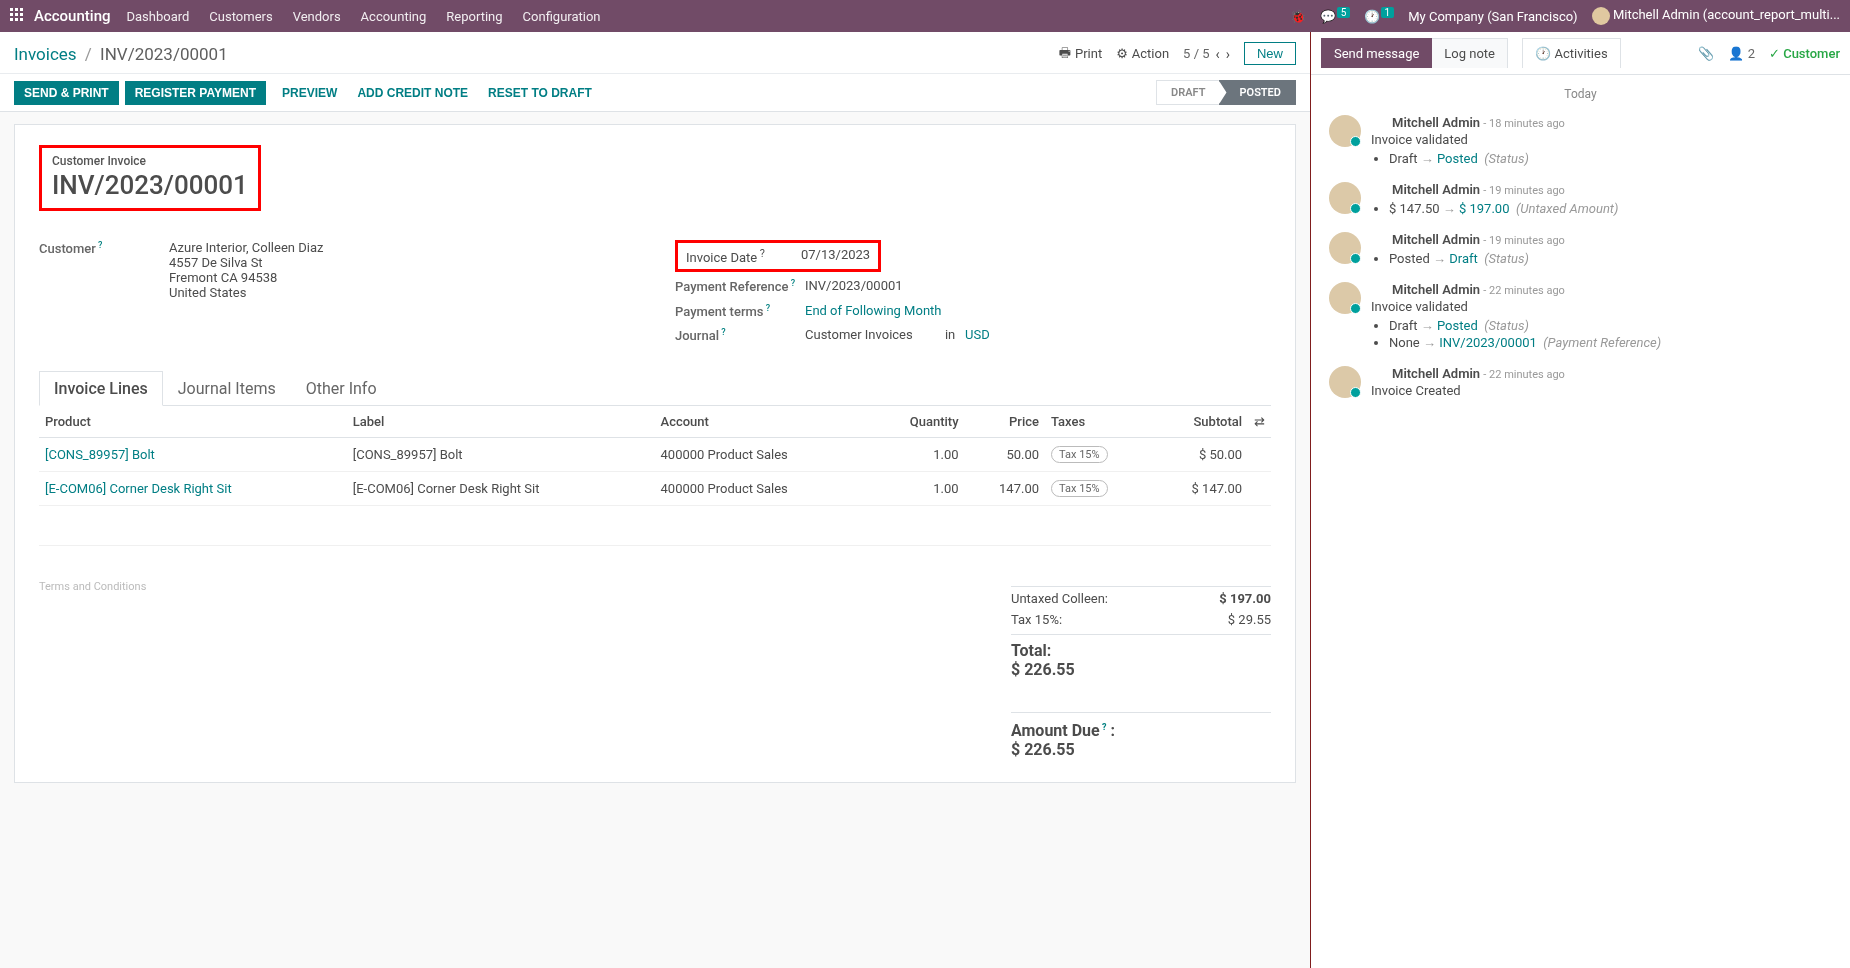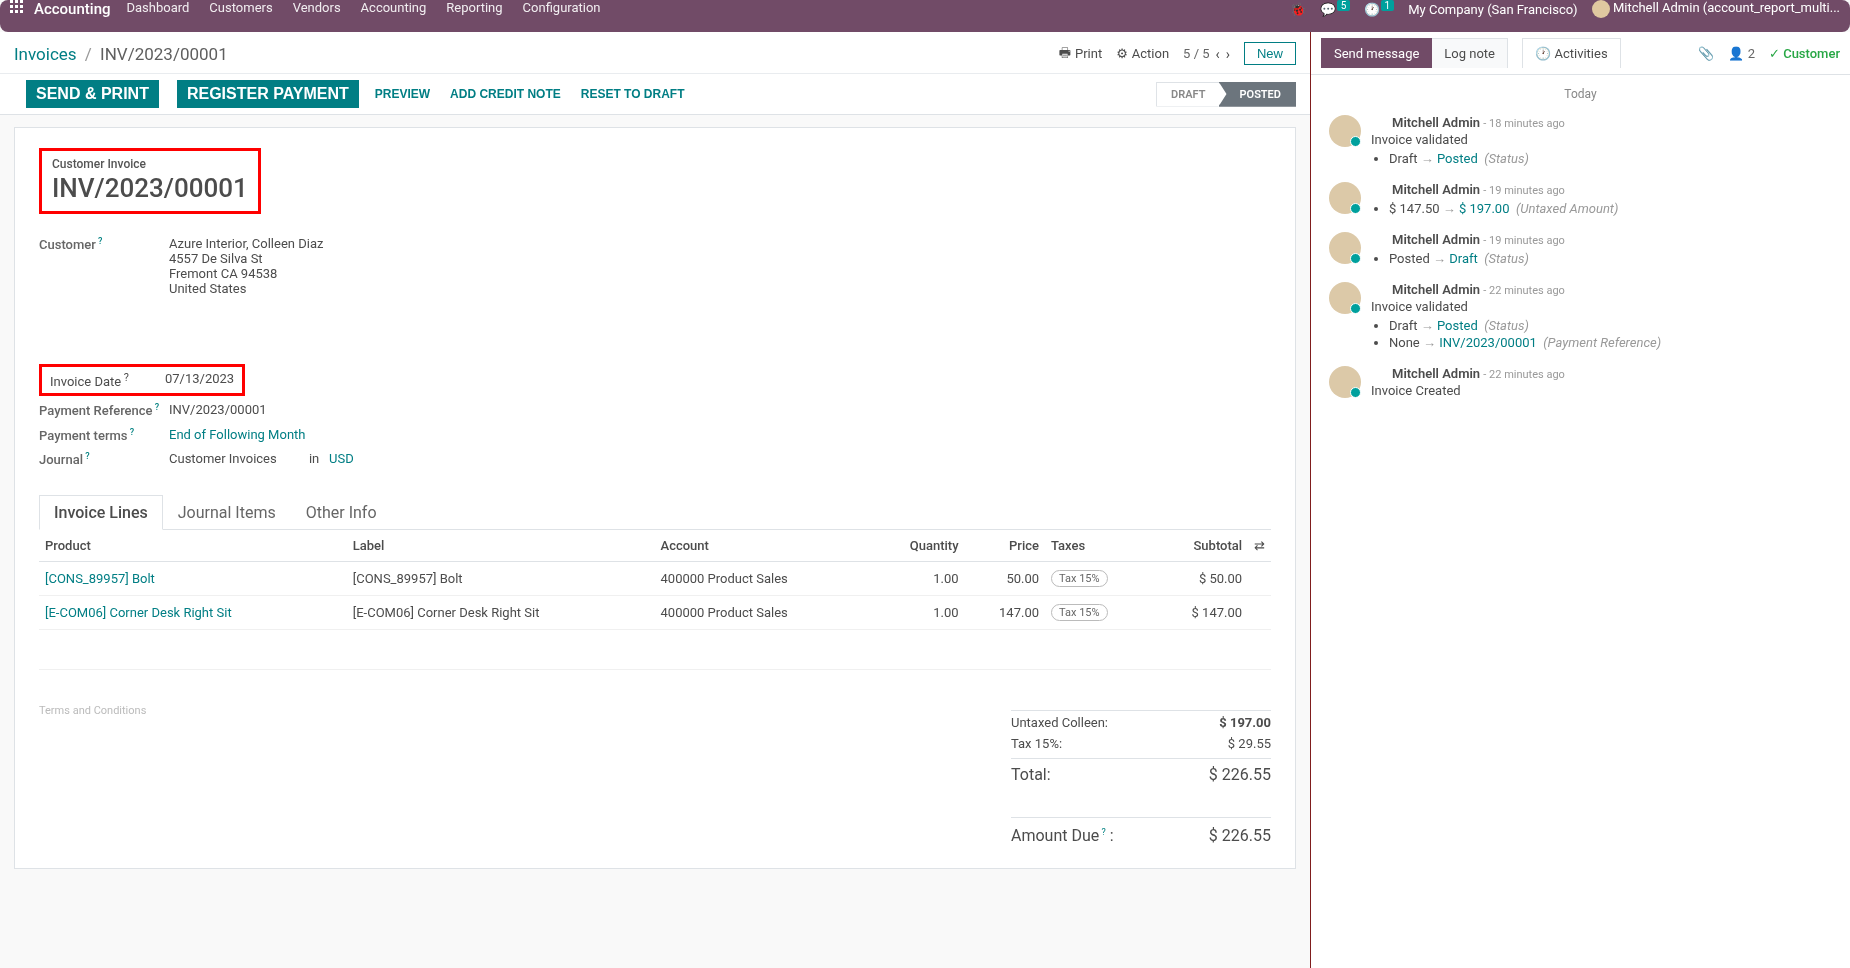--- a/index.html
+++ b/index.html
@@ -1,17 +1,17 @@
 <!DOCTYPE html>
 <html><head>
 <meta charset="utf-8">
 <style>
 * { margin: 0; padding: 0; box-sizing: border-box; }
 body { font-family: -apple-system, BlinkMacSystemFont, "Segoe UI", Roboto, sans-serif; font-size: 13px; color: #4c4c4c; background: #f9f9f9; }
-.topnav { background: #714b67; color: #fff; height: 32px; display: flex; align-items: flex-start; padding: 0 10px; border-radius: 8px; }
+.topnav { background: #714b67; color: #fff; height: 32px; display: flex; align-items: center; padding: 0 10px; }
 .topnav .apps { margin-right: 10px; cursor: pointer; }
 .topnav .brand { font-weight: 500; font-size: 15px; margin-right: 16px; }
 .topnav .menu { display: flex; gap: 20px; }
 .topnav .menu span { cursor: pointer; font-size: 13px; opacity: .9; }
 .topnav .right { margin-left: auto; display: flex; align-items: center; gap: 14px; font-size: 13px; }
 .topnav .icon { cursor: pointer; position: relative; }
 .badge { background: #00a09d; color: #fff; font-size: 10px; padding: 0 4px; border-radius: 2px; position: relative; top: -5px; }
 .avatar { width: 18px; height: 18px; border-radius: 50%; background: #e0c8a0; display: inline-block; vertical-align: middle; }
 .main { display: flex; height: calc(100vh - 32px); }
 .left { flex: 1; padding: 0; overflow: auto; }
@@ -20,32 +20,32 @@
 .breadcrumb { font-size: 17px; }
 .breadcrumb .link { color: #017e84; cursor: pointer; }
 .breadcrumb .sep { color: #999; margin: 0 4px; }
 .breadcrumb .cur { color: #5f5f5f; }
 .cp-right { margin-left: auto; display: flex; align-items: center; gap: 14px; }
 .cp-btn { color: #4c4c4c; cursor: pointer; font-size: 13px; display: inline-flex; align-items: center; gap: 4px; }
 .pager { color: #666; font-size: 13px; display: flex; align-items: center; gap: 6px; }
 .pager .arrow { cursor: pointer; color: #4c4c4c; font-size: 14px; }
 .new-btn { border: 1px solid #017e84; color: #017e84; background: #fff; padding: 3px 12px; cursor: pointer; font-size: 13px; }
 .actionbar { display: flex; align-items: center; padding: 6px 14px; background: #fff; border-bottom: 1px solid #dee2e6; }
-.actionbar .primary { background: #017e84; color: #fff; border: none; padding: 5px 10px; font-size: 16px; font-weight: 600; cursor: pointer; margin-right: 6px; margin-left: 12px; }
+.actionbar .primary { background: #017e84; color: #fff; border: none; padding: 5px 10px; font-size: 12px; font-weight: 600; cursor: pointer; margin-right: 6px; }
 .actionbar .link-btn { background: none; border: none; color: #017e84; font-size: 12px; font-weight: 600; padding: 5px 10px; cursor: pointer; }
 .statusbar { margin-left: auto; display: flex; }
 .status-step { padding: 5px 14px; font-size: 11px; font-weight: 600; color: #888; background: #fff; border: 1px solid #ccc; position: relative; }
 .status-step.active { background: #6c757d; color: #fff; border-color: #6c757d; }
 .status-step:first-child { clip-path: polygon(0 0, calc(100% - 8px) 0, 100% 50%, calc(100% - 8px) 100%, 0 100%); padding-right: 20px; border: 1px solid #dee2e6; }
 .status-step:last-child { margin-left: -8px; padding-left: 20px; clip-path: polygon(0 0, 100% 0, 100% 100%, 0 100%, 8px 50%); }
 .sheet { background: #fff; margin: 12px 14px; border: 1px solid #dee2e6; padding: 20px 24px; }
 .redbox1 { border: 3px solid #ff0000; padding: 6px 10px 8px; display: inline-block; margin-bottom: 10px; }
 .title-label { font-size: 12px; color: #555; margin-bottom: 2px; font-weight: 500; }
 .big-title { font-size: 26px; font-weight: 500; color: #4c4c4c; }
-.info-row { display: flex; gap: 60px; margin-top: 12px; flex-direction: column; }
+.info-row { display: flex; gap: 40px; margin-top: 19px; }
 .info-col { flex: 1; }
 .field { display: flex; margin-bottom: 8px; font-size: 13px; }
 .field .label { width: 130px; color: #666; font-weight: 500; }
 .field .label sup { color: #008080; font-size: 9px; }
 .field .value { flex: 1; color: #4c4c4c; }
 .field .value.link { color: #017e84; cursor: pointer; }
 .redbox2 { border: 3px solid #ff0000; padding: 4px 8px; display: inline-flex; margin-bottom: 6px; }
 .redbox2 .label { width: 115px; }
 .tabs { display: flex; border-bottom: 1px solid #dee2e6; margin-top: 20px; }
 .tab { padding: 7px 14px; font-size: 16px; cursor: pointer; border: 1px solid transparent; border-bottom: none; color: #666; }
@@ -54,21 +54,21 @@
 table.lines th { text-align: left; font-weight: 500; padding: 8px 6px; border-bottom: 1px solid #dee2e6; color: #4c4c4c; }
 table.lines th.r { text-align: right; }
 table.lines td { padding: 8px 6px; border-bottom: 1px solid #f0f0f0; }
 table.lines td.r { text-align: right; }
 table.lines .plink { color: #017e84; cursor: pointer; }
 .tax-pill { display: inline-block; border: 1px solid #bbb; border-radius: 9px; padding: 1px 7px; font-size: 11px; color: #666; }
 .totals-row { display: flex; margin-top: 20px; padding-top: 14px; }
 .terms { flex: 1; color: #bbb; font-size: 11px; }
 .totals { width: 260px; font-size: 13px; }
 .totals .line { display: flex; justify-content: space-between; padding: 3px 0; }
-.totals .strong { font-weight: 400; font-size: 16px; border-top: 1px solid #dee2e6; padding-top: 6px; margin-top: 4px; }
+.totals .strong { font-weight: 700; font-size: 16px; border-top: 1px solid #dee2e6; padding-top: 6px; margin-top: 4px; flex-direction: column; }
 .totals .sep-top { border-top: 1px solid #dee2e6; margin-top: 6px; padding-top: 4px; }
 .totals .due { margin-top: 30px; border-top: 1px solid #dee2e6; padding-top: 8px; }
 .rp-tabs { display: flex; align-items: center; border-bottom: 1px solid #dee2e6; padding: 6px 10px; gap: 0; }
 .rp-tab { padding: 7px 12px; font-size: 13px; cursor: pointer; border: 1px solid #dee2e6; border-bottom: none; }
 .rp-tab.primary { background: #714b67; color: #fff; border-color: #714b67; }
 .rp-tab.lognote { background: #f8f9fa; border-left: none; }
 .rp-tab.activities { background: #fff; margin-left: 14px; }
 .rp-right { margin-left: auto; display: flex; align-items: center; gap: 14px; color: #666; }
 .following { color: #28a745; font-weight: 500; }
 .chatter { padding: 12px 18px; overflow: auto; }

